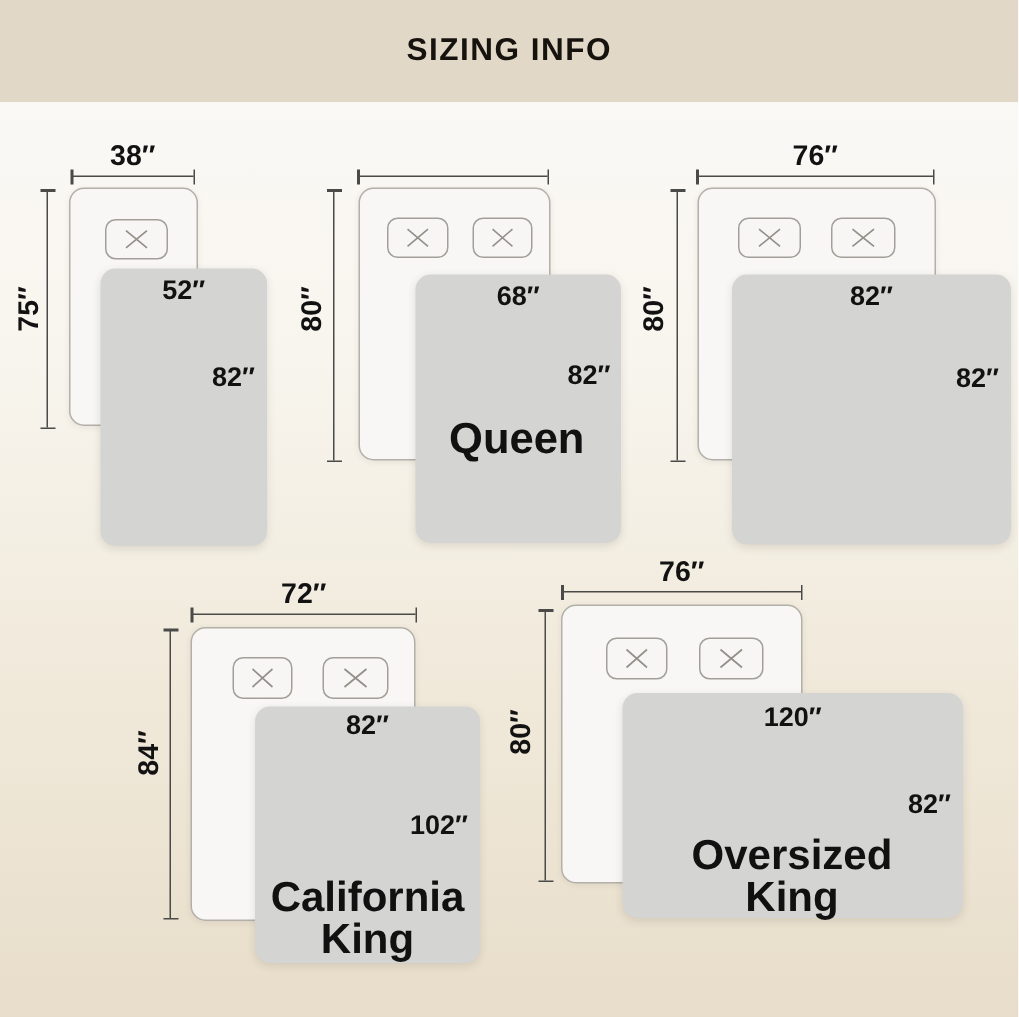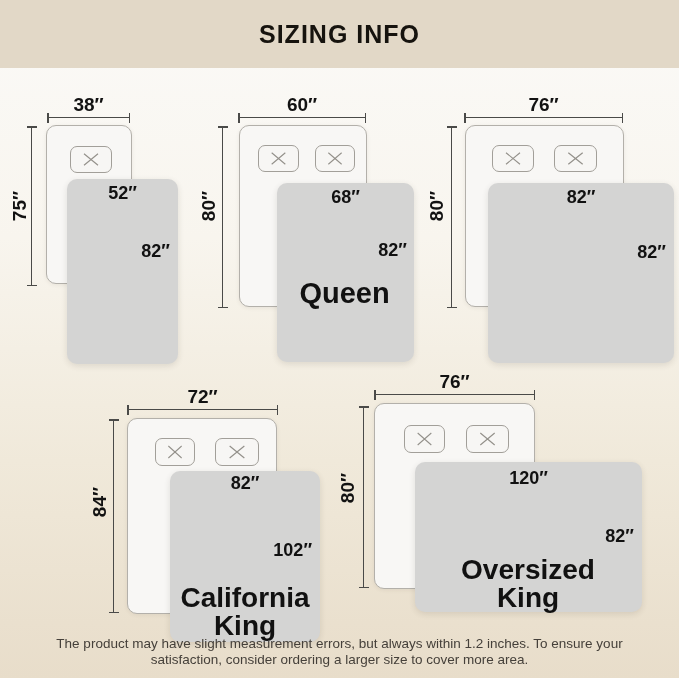--- a/index.html
+++ b/index.html
@@ -6,21 +6,21 @@
   .page{
     position:relative;width:679px;height:678px;overflow:hidden;
     font-family:"Liberation Sans","DejaVu Sans",sans-serif;
     background:linear-gradient(180deg,#fbfaf8 0%,#f8f5ee 35%,#f0e9da 68%,#e8ddca 100%);
   }
   .header{
     position:absolute;left:0;top:0;width:679px;height:68px;
     background:#e2d8c7;display:flex;align-items:center;justify-content:center;
   }
   .header-title{
-    font-size:25px;font-weight:bold;letter-spacing:1px;color:#16130e;
+    font-size:21px;font-weight:bold;letter-spacing:1px;color:#16130e;
   }
   .diagram{position:absolute;}
   .bed{
     position:absolute;background:#f8f7f5;border:1px solid #b3b0aa;border-radius:10px;
     box-shadow:0 1px 4px rgba(60,50,35,0.08);z-index:1;
   }
   .pillow{
     position:absolute;background:#f7f6f4;border:1px solid #a29f99;border-radius:7px;z-index:2;
   }
   .pillow svg{display:block;width:100%;height:100%;}
@@ -156,21 +156,20 @@
       <svg viewBox="0 0 40 26" preserveAspectRatio="none">
           <path d="M13 7 L27 19 M27 7 L13 19"></path>
         </svg>
     </div>
     <div class="blanket"></div>
     <div class="blanket-w">52″</div>
     <div class="blanket-h">82″</div>
   </div>
 
   <div class="diagram" id="d-queen">
-    <div class="dim-top-label">60″</div>
     <div class="dim-top-line"></div>
     <div class="dim-left-label">80″</div>
     <div class="dim-left-line"></div>
     <div class="bed"></div>
     <div class="pillow p1">
       <svg viewBox="0 0 40 26" preserveAspectRatio="none">
           <path d="M13 7 L27 19 M27 7 L13 19"></path>
         </svg>
     </div>
     <div class="pillow p2">
@@ -242,17 +241,14 @@
       <svg viewBox="0 0 40 26" preserveAspectRatio="none">
           <path d="M13 7 L27 19 M27 7 L13 19"></path>
         </svg>
     </div>
     <div class="blanket"></div>
     <div class="blanket-w">120″</div>
     <div class="blanket-h">82″</div>
     <div class="size-name two-line">Oversized King</div>
   </div>
 
-  <div class="footer">
-    <p class="footer-note">The product may have slight measurement errors, but always within 1.2 inches. To ensure your satisfaction, consider ordering a larger size to cover more area.</p>
-  </div>
 
 </div>
 
 </body></html>

